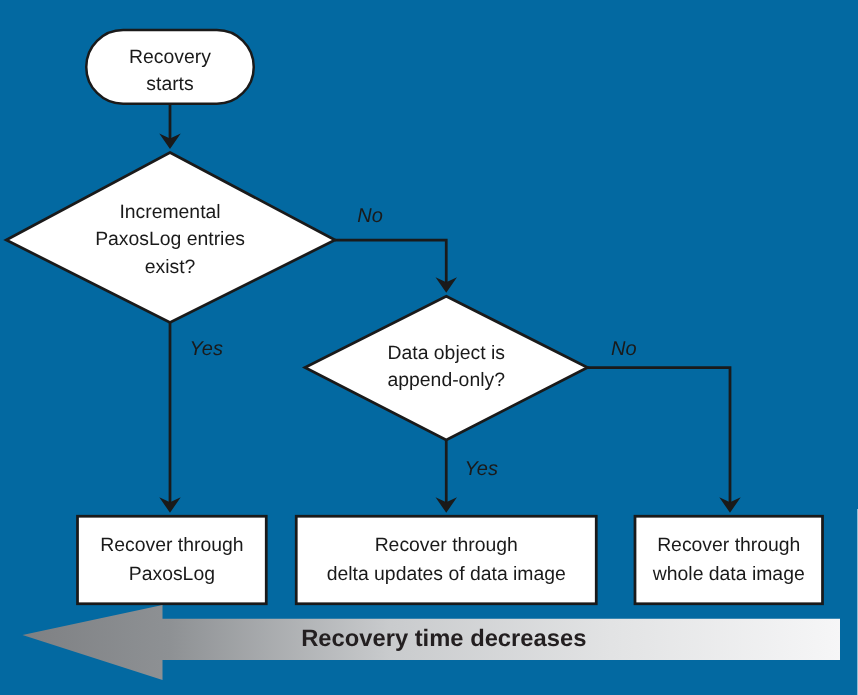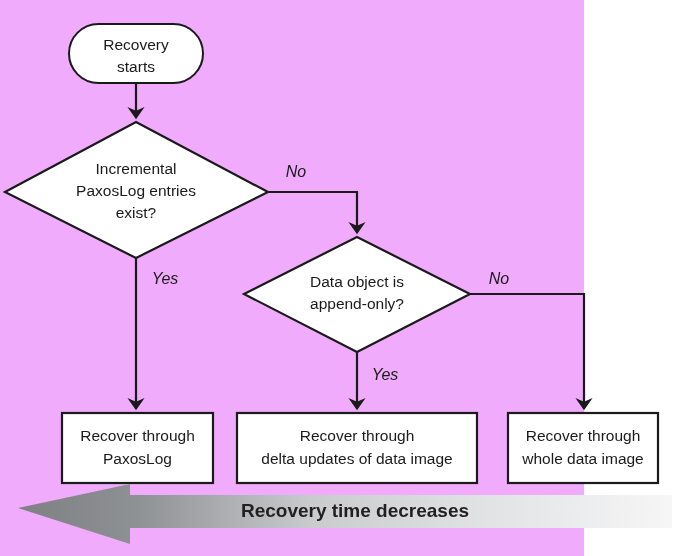--- a/index.html
+++ b/index.html
@@ -8,23 +8,23 @@
     background: #ffffff;
   }
   body {
     font-family: "Liberation Sans", sans-serif;
     width: 686px;
     height: 556px;
     overflow: hidden;
   }
   #diagram-root {
     position: relative;
-    width: 584px;
+    width: 686px;
     height: 556px;
-    background: #f0abfc;
+    background: #0369a1;
   }
   svg.flow {
     position: absolute;
     left: 0;
     top: 0;
     width: 686px;
     height: 556px;
     display: block;
   }
   .node-shape {

